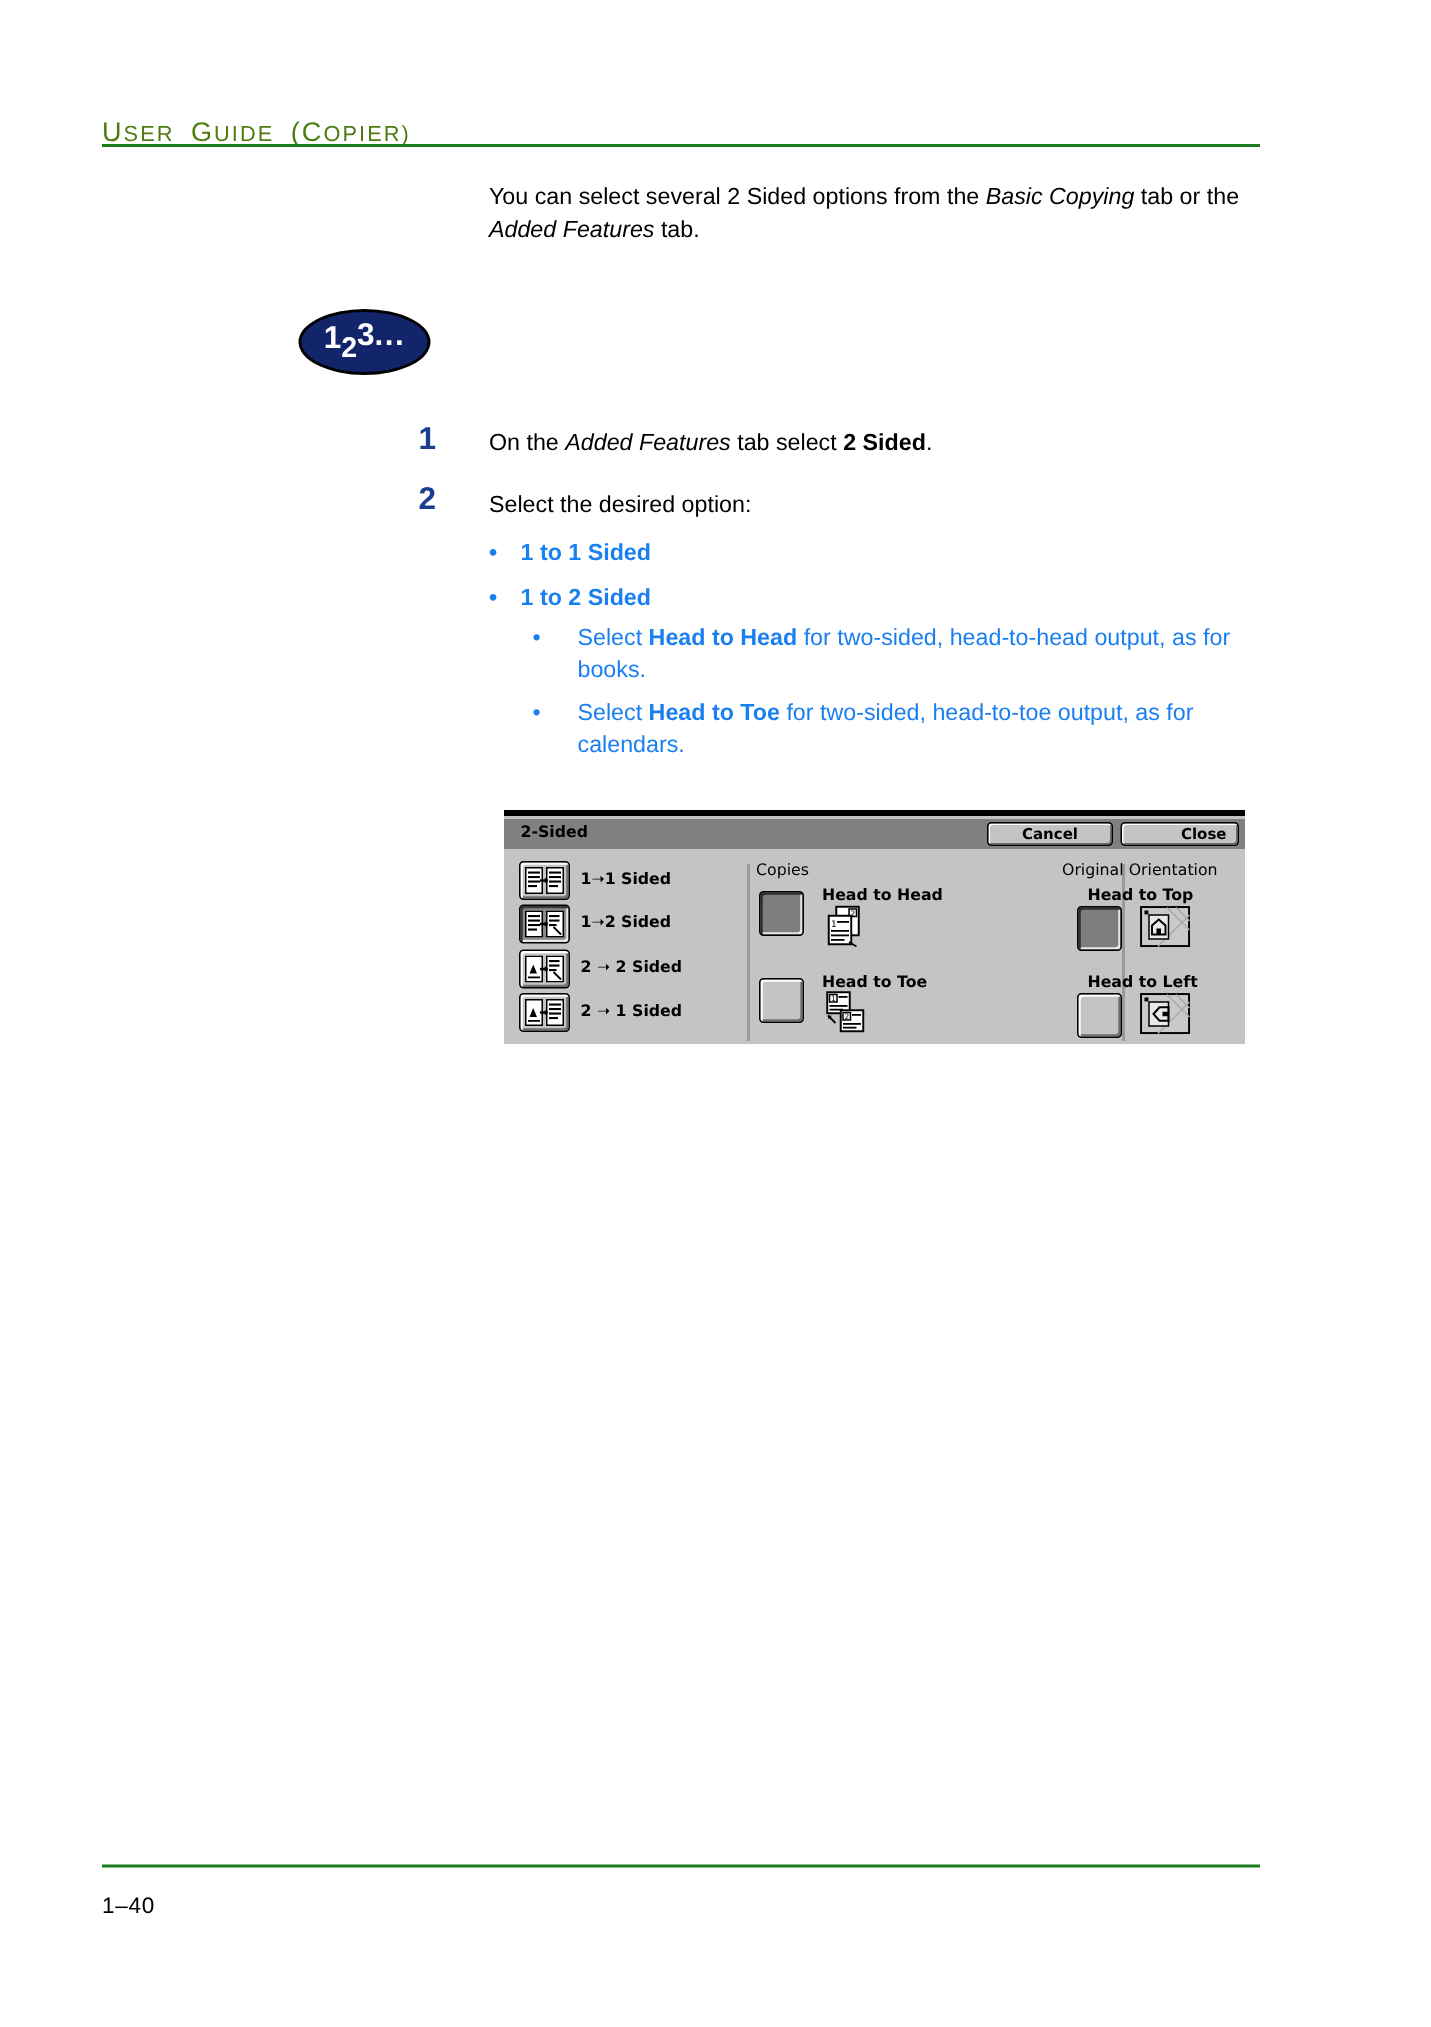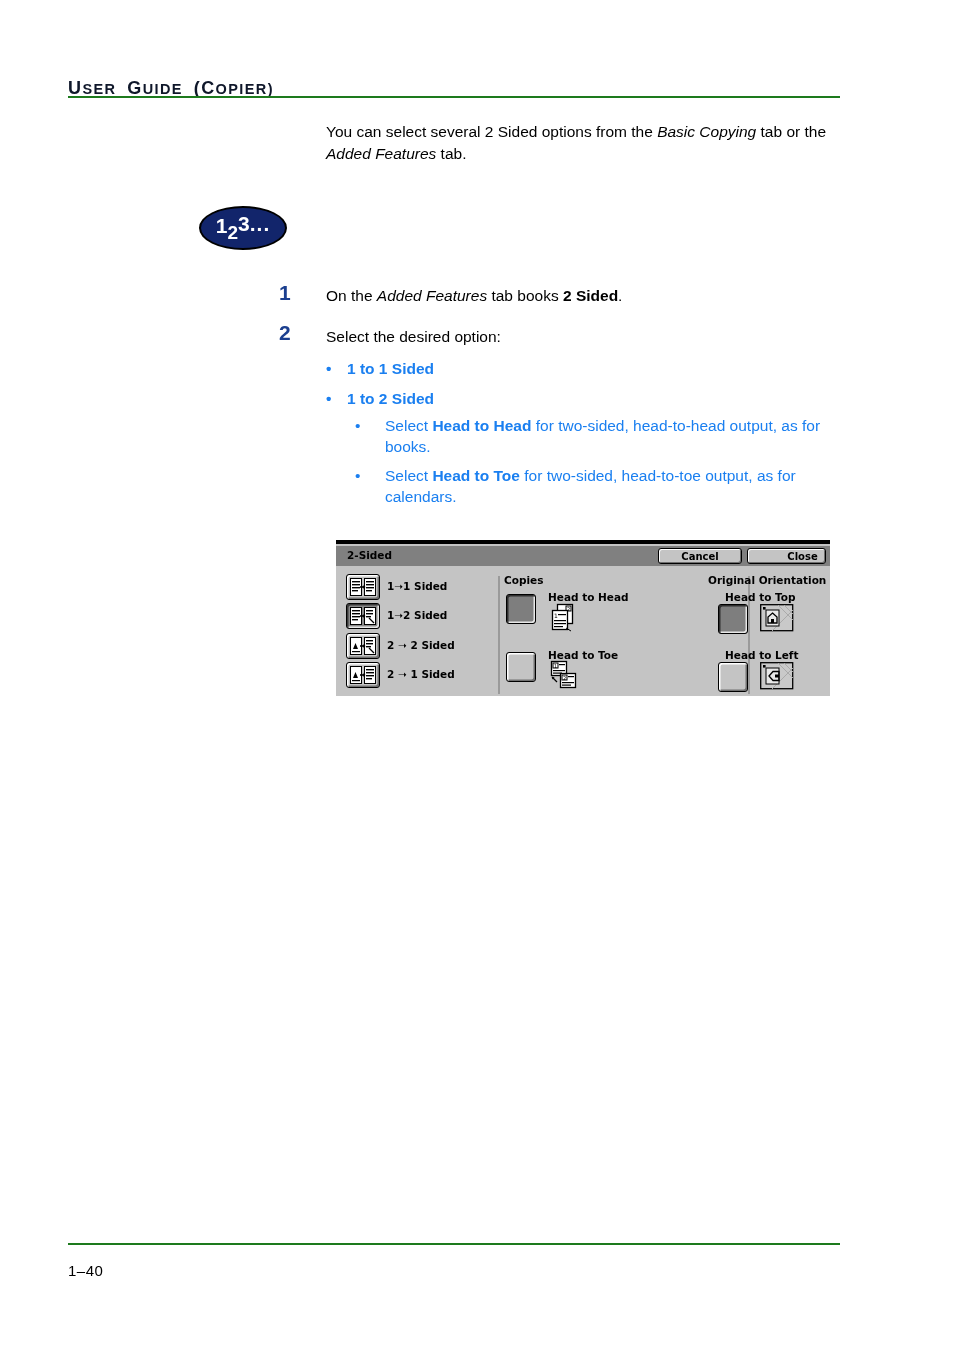--- a/index.html
+++ b/index.html
@@ -15,23 +15,22 @@
   }
 
   
   .page-header {
     position: absolute;
     left: 68px; top: 78px; width: 772px;
   }
   .header-title {
     font-size: 14.5px;
     letter-spacing: 1.4px;
-    color: #0f172a;
+    color: #4d7c0f;
     white-space: nowrap;
-    font-weight: bold;
   }
   .header-title .cap { font-size: 18px; }
   .header-rule {
     position: absolute;
     left: 68px; top: 96px;
     width: 772px; height: 2px;
     background: #1d7a1d;
   }
 
   
@@ -232,21 +231,21 @@
     position: absolute;
     width: 2px;
     background: #9a9a9a;
   }
   #sep1 { left: 162px; top: 6px; height: 118px; }
   #sep2 { left: 412px; top: 6px; height: 118px; }
 
   .group-title {
     position: absolute;
     font-size: 10.5px;
-    font-weight: bold;
+    font-weight: normal;
     color: #000;
     white-space: nowrap;
   }
   #copies-title { left: 168px; top: 4px; }
   #orient-title { left: 372px; top: 4px; }
 
   
   .sq-btn {
     position: absolute;
     width: 30px; height: 30px;
@@ -314,21 +313,21 @@
   <div class="badge-text">
     <span class="d1">1</span>
       <span class="d2">2</span>
       <span class="d3">3</span>
       <span class="dots">...</span>
   </div>
 </div>
 
 <div class="step-num" id="step1-num">1</div>
 <div class="step-body" id="step1-body">
-  <span>On the </span><i>Added Features</i><span> tab books </span><b>2 Sided</b><span>.</span>
+  <span>On the </span><i>Added Features</i><span> tab select </span><b>2 Sided</b><span>.</span>
 </div>
 
 <div class="step-num" id="step2-num">2</div>
 <div class="step-body" id="step2-body">
   <span>Select the desired option:</span>
 </div>
 
 <div class="bullet-l1" id="b1">
   <span class="dot">•</span>
   <span class="txt">1 to 1 Sided</span>

